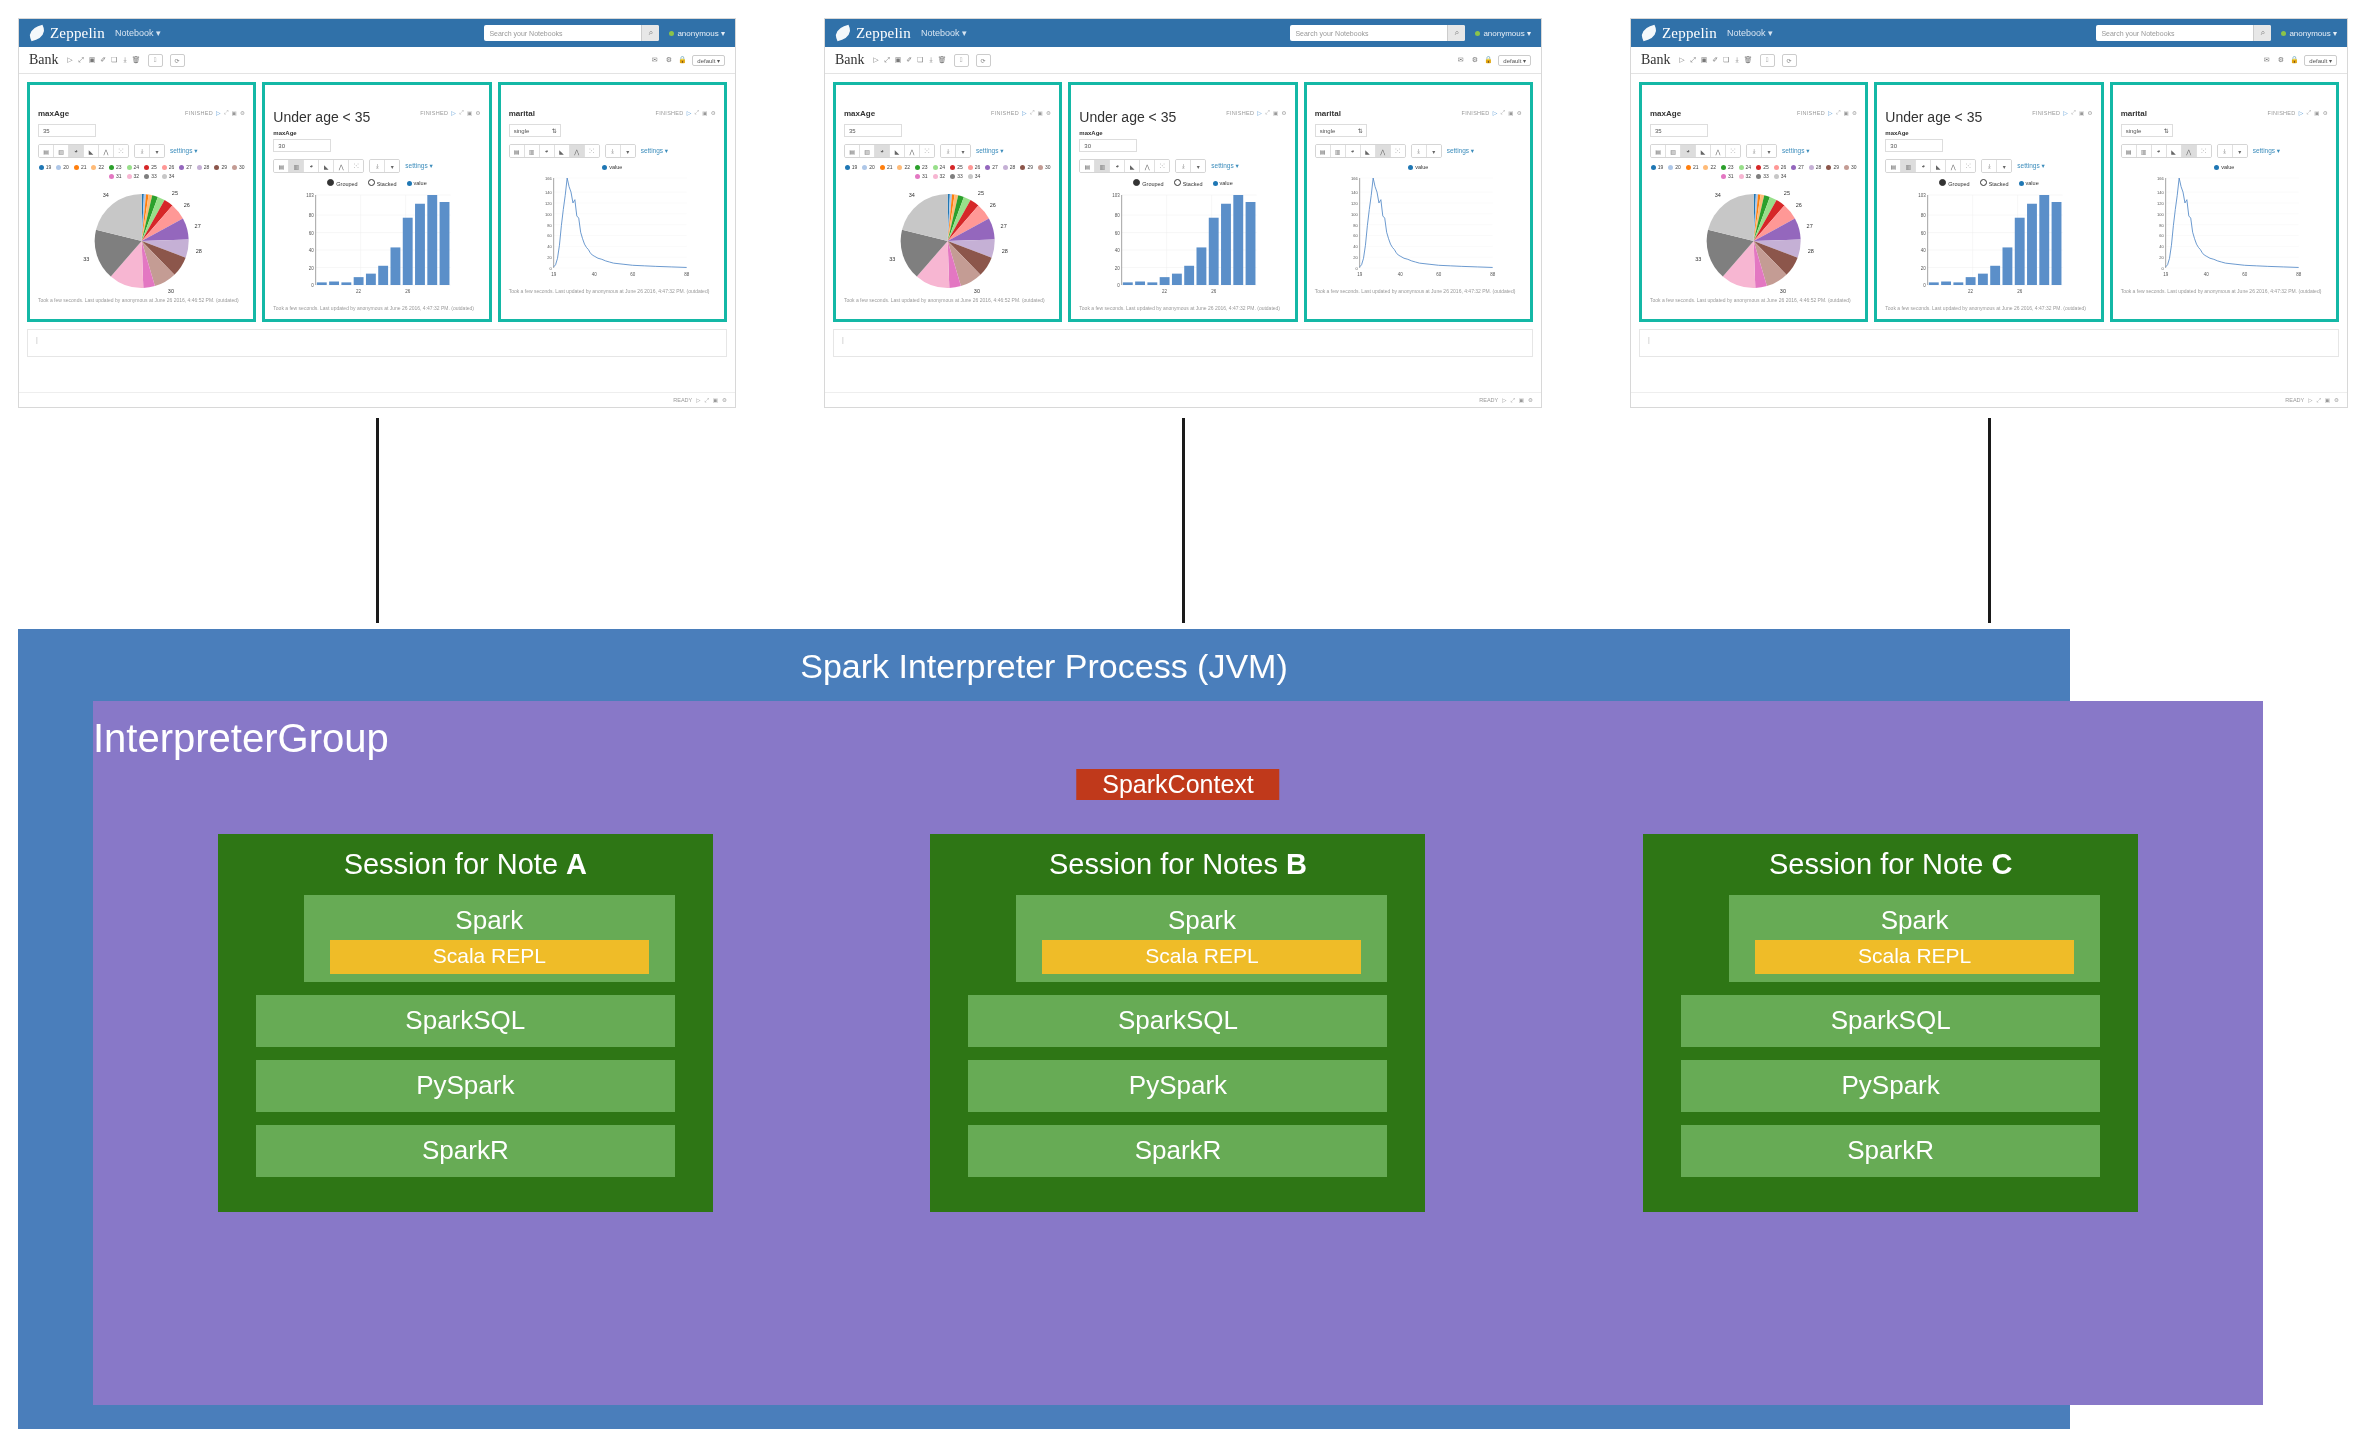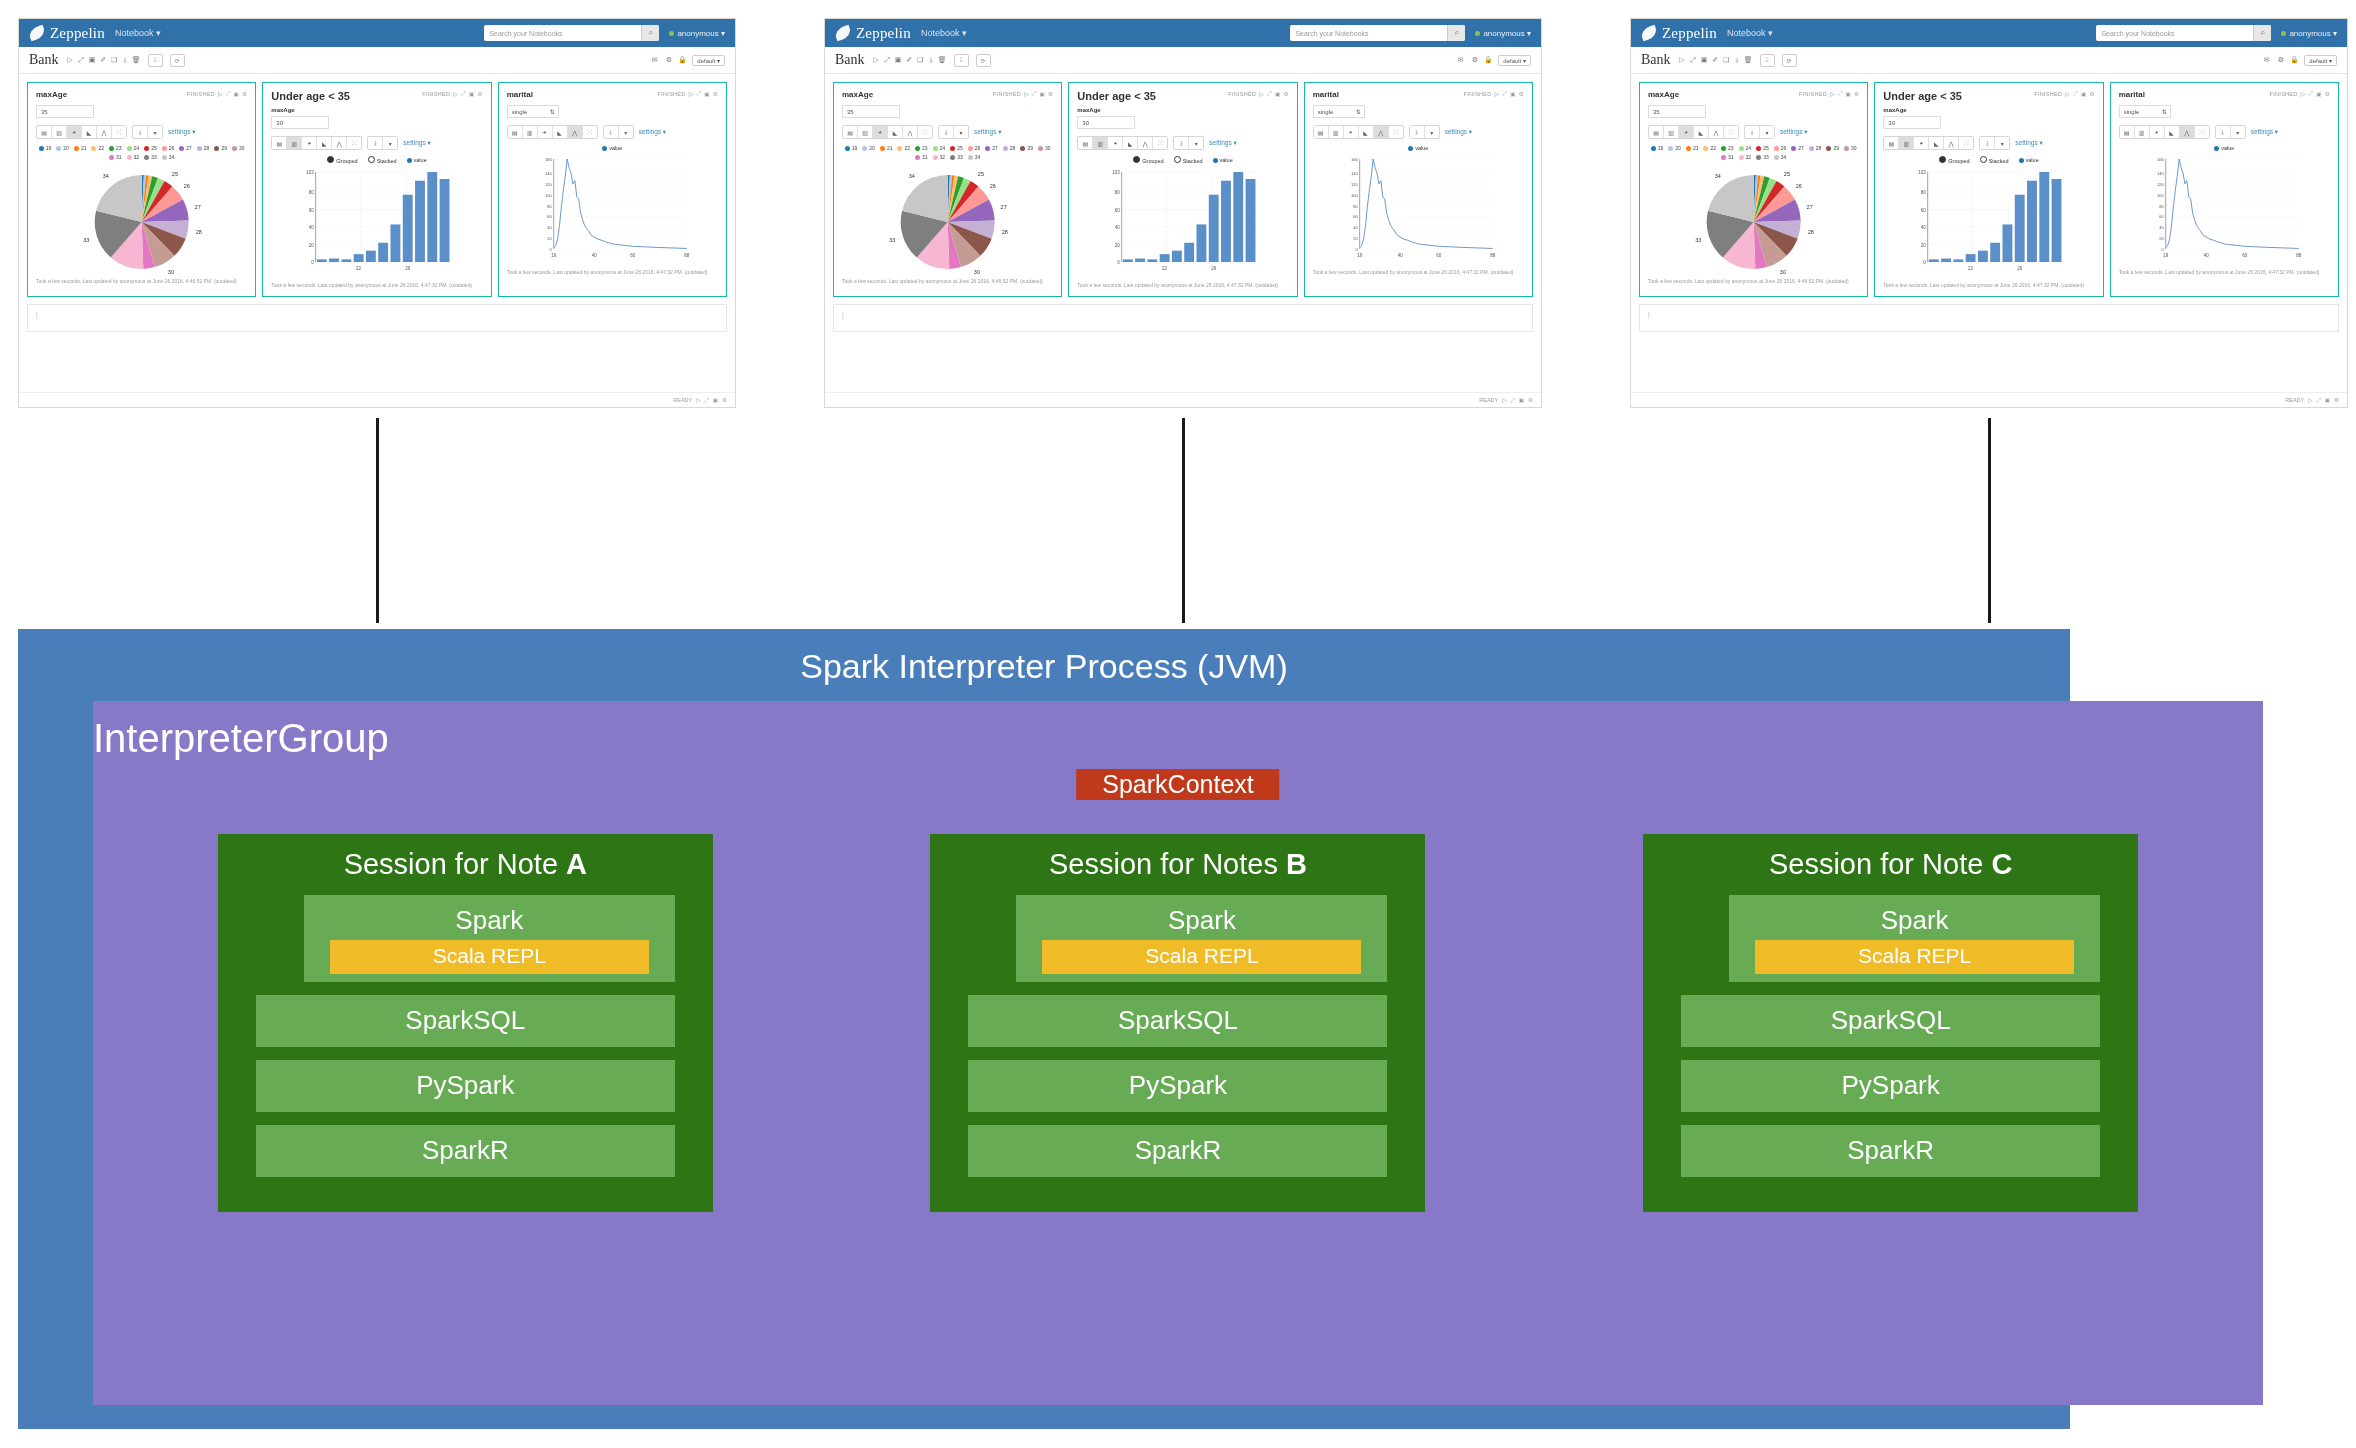--- a/index.html
+++ b/index.html
@@ -27,24 +27,24 @@
   .zp-sub{height:26px;border-bottom:1px solid #e3e3e3;display:flex;align-items:center;padding:0 10px;gap:7px;background:#fff;}
   .zp-title{font-size:14px;color:#333;font-family:"Liberation Serif",serif;}
   .icobar{display:flex;gap:2px;align-items:center;}
   .ico{font-size:7px;color:#777;width:9px;text-align:center;}
   .minibtn{border:1px solid #ccc;border-radius:2px;width:13px;height:11px;display:flex;
       align-items:center;justify-content:center;font-size:6px;color:#777;background:#fff;}
   .zp-right{margin-left:auto;display:flex;align-items:center;gap:5px;}
   .pill{border:1px solid #ccc;border-radius:2px;font-size:6px;color:#555;padding:1px 4px;background:#fff;}
 
   .para-row{display:flex;padding:8px 8px 0 8px;gap:6px;}
-  .para{flex:1;border:1px solid #14b8a6;background:#fff;box-sizing:border-box;padding:7px 8px 4px 8px;min-width:0;}
+  .para{flex:1;border:3px solid #14b8a6;background:#fff;box-sizing:border-box;padding:24px 8px 4px 8px;min-width:0;}
   .para-head{display:flex;align-items:flex-start;justify-content:space-between;}
   .para-title{font-size:8px;font-weight:bold;color:#333;}
-  .para-title.big{font-size:11px;font-weight:bold;}
+  .para-title.big{font-size:14px;font-weight:normal;}
   .para-status{font-size:5.5px;color:#999;display:flex;align-items:center;gap:3px;letter-spacing:.3px;}
   .para-status .s-ico{color:#5b9bd5;font-size:6px;}
   .inputbox{margin-top:6px;border:1px solid #ddd;height:13px;width:58px;font-size:6px;color:#555;
      display:flex;align-items:center;padding-left:4px;box-sizing:border-box;background:#fff;}
   .selbox{margin-top:6px;border:1px solid #ddd;height:13px;width:52px;font-size:6px;color:#555;
      display:flex;align-items:center;justify-content:space-between;padding:0 3px 0 4px;box-sizing:border-box;background:#fff;}
 
   .vizbar{margin-top:7px;display:flex;align-items:center;gap:5px;}
   .vgroup{display:flex;border:1px solid #d5d5d5;border-radius:2px;overflow:hidden;}
   .vbtn{width:14px;height:12px;display:flex;align-items:center;justify-content:center;

